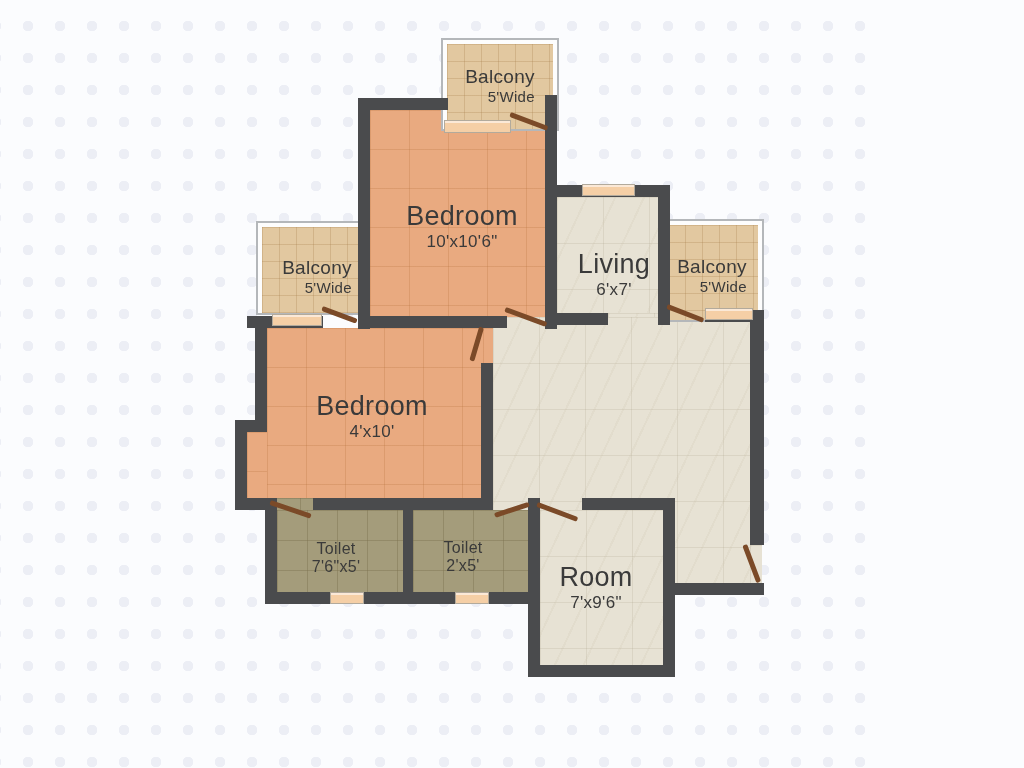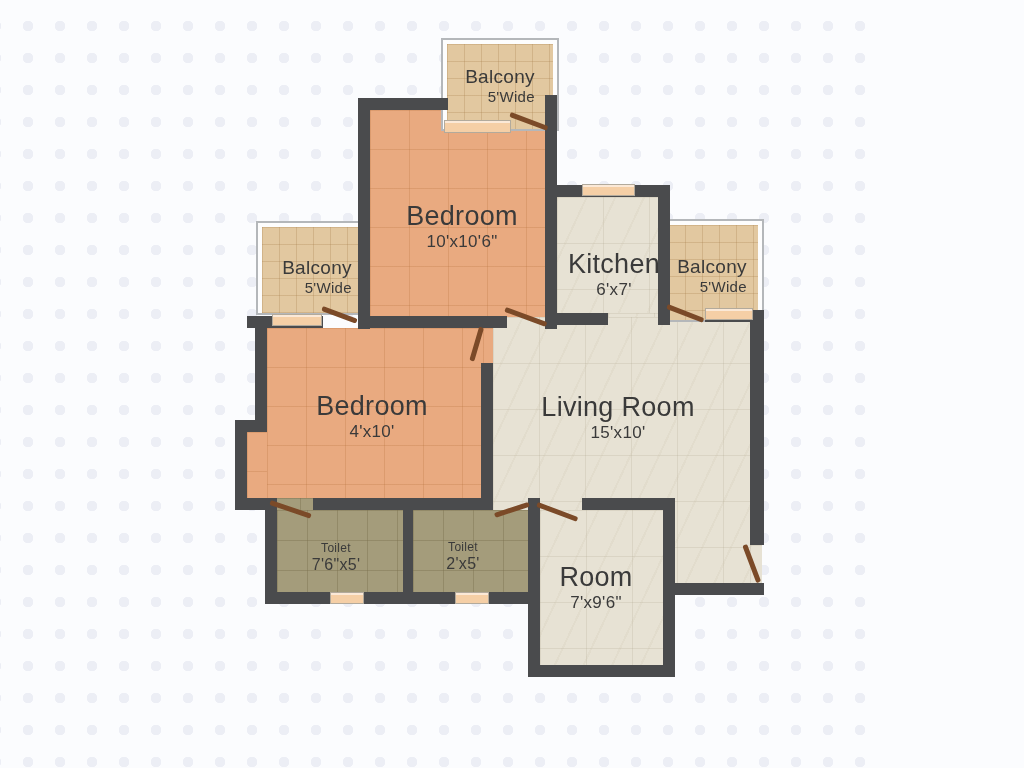--- a/index.html
+++ b/index.html
@@ -42,21 +42,21 @@
   .balcony-frame{background:#fdfdfd;border:2px solid #b4b7ba;}
   .balcony-floor{position:absolute;box-sizing:border-box;}
   .sill{background:#f5cfa6;border:1px solid #b2aa9c;box-shadow:inset 0 2px 0 rgba(255,255,255,.55);}
   .door{height:5px;background:#7b4a28;border-radius:2px;transform-origin:0 0;}
   
   .room-label{transform:translate(-50%,-50%);text-align:center;color:#3a3a3a;line-height:1.15;white-space:nowrap;letter-spacing:.3px;}
   .room-name{font-size:27px;}
   .room-dims{font-size:17px;}
   .room-label.small .room-name{font-size:19px;}
   .room-label.small .room-dims{font-size:15px;text-align:right;}
-  .room-label.toilet .room-name{font-size:12px;}
+  .room-label.toilet .room-name{font-size:16px;}
   .room-label.toilet .room-dims{font-size:16px;}
 </style>
 </head>
 <body>
 
 <div class="plan">
 
   <div class="abs floor-orange" style="left:370px;top:110px;width:175px;height:207px;"></div>
   <div class="abs floor-beige" style="left:557px;top:197px;width:101px;height:116px;"></div>
   <div class="abs floor-beige" style="left:608px;top:313px;width:50px;height:7px;"></div>
@@ -127,38 +127,34 @@
 
   <div class="abs room-label small" style="left:500px;top:86px;">
     <div class="room-name">Balcony</div>
     <div class="room-dims">5'Wide</div>
   </div>
   <div class="abs room-label" style="left:462px;top:226px;">
     <div class="room-name">Bedroom</div>
     <div class="room-dims">10'x10'6"</div>
   </div>
   <div class="abs room-label" style="left:614px;top:274px;">
-    <div class="room-name">Kitchen</div>
+    <div class="room-name">Living</div>
     <div class="room-dims">6'x7'</div>
   </div>
   <div class="abs room-label small" style="left:317px;top:277px;">
     <div class="room-name">Balcony</div>
     <div class="room-dims">5'Wide</div>
   </div>
   <div class="abs room-label small" style="left:712px;top:276px;">
     <div class="room-name">Balcony</div>
     <div class="room-dims">5'Wide</div>
   </div>
   <div class="abs room-label" style="left:372px;top:416px;">
     <div class="room-name">Bedroom</div>
     <div class="room-dims">4'x10'</div>
-  </div>
-  <div class="abs room-label" style="left:618px;top:417px;">
-    <div class="room-name">Living Room</div>
-    <div class="room-dims">15'x10'</div>
   </div>
   <div class="abs room-label toilet" style="left:336px;top:558px;">
     <div class="room-name">Toilet</div>
     <div class="room-dims">7'6"x5'</div>
   </div>
   <div class="abs room-label toilet" style="left:463px;top:557px;">
     <div class="room-name">Toilet</div>
     <div class="room-dims">2'x5'</div>
   </div>
   <div class="abs room-label" style="left:596px;top:587px;">

